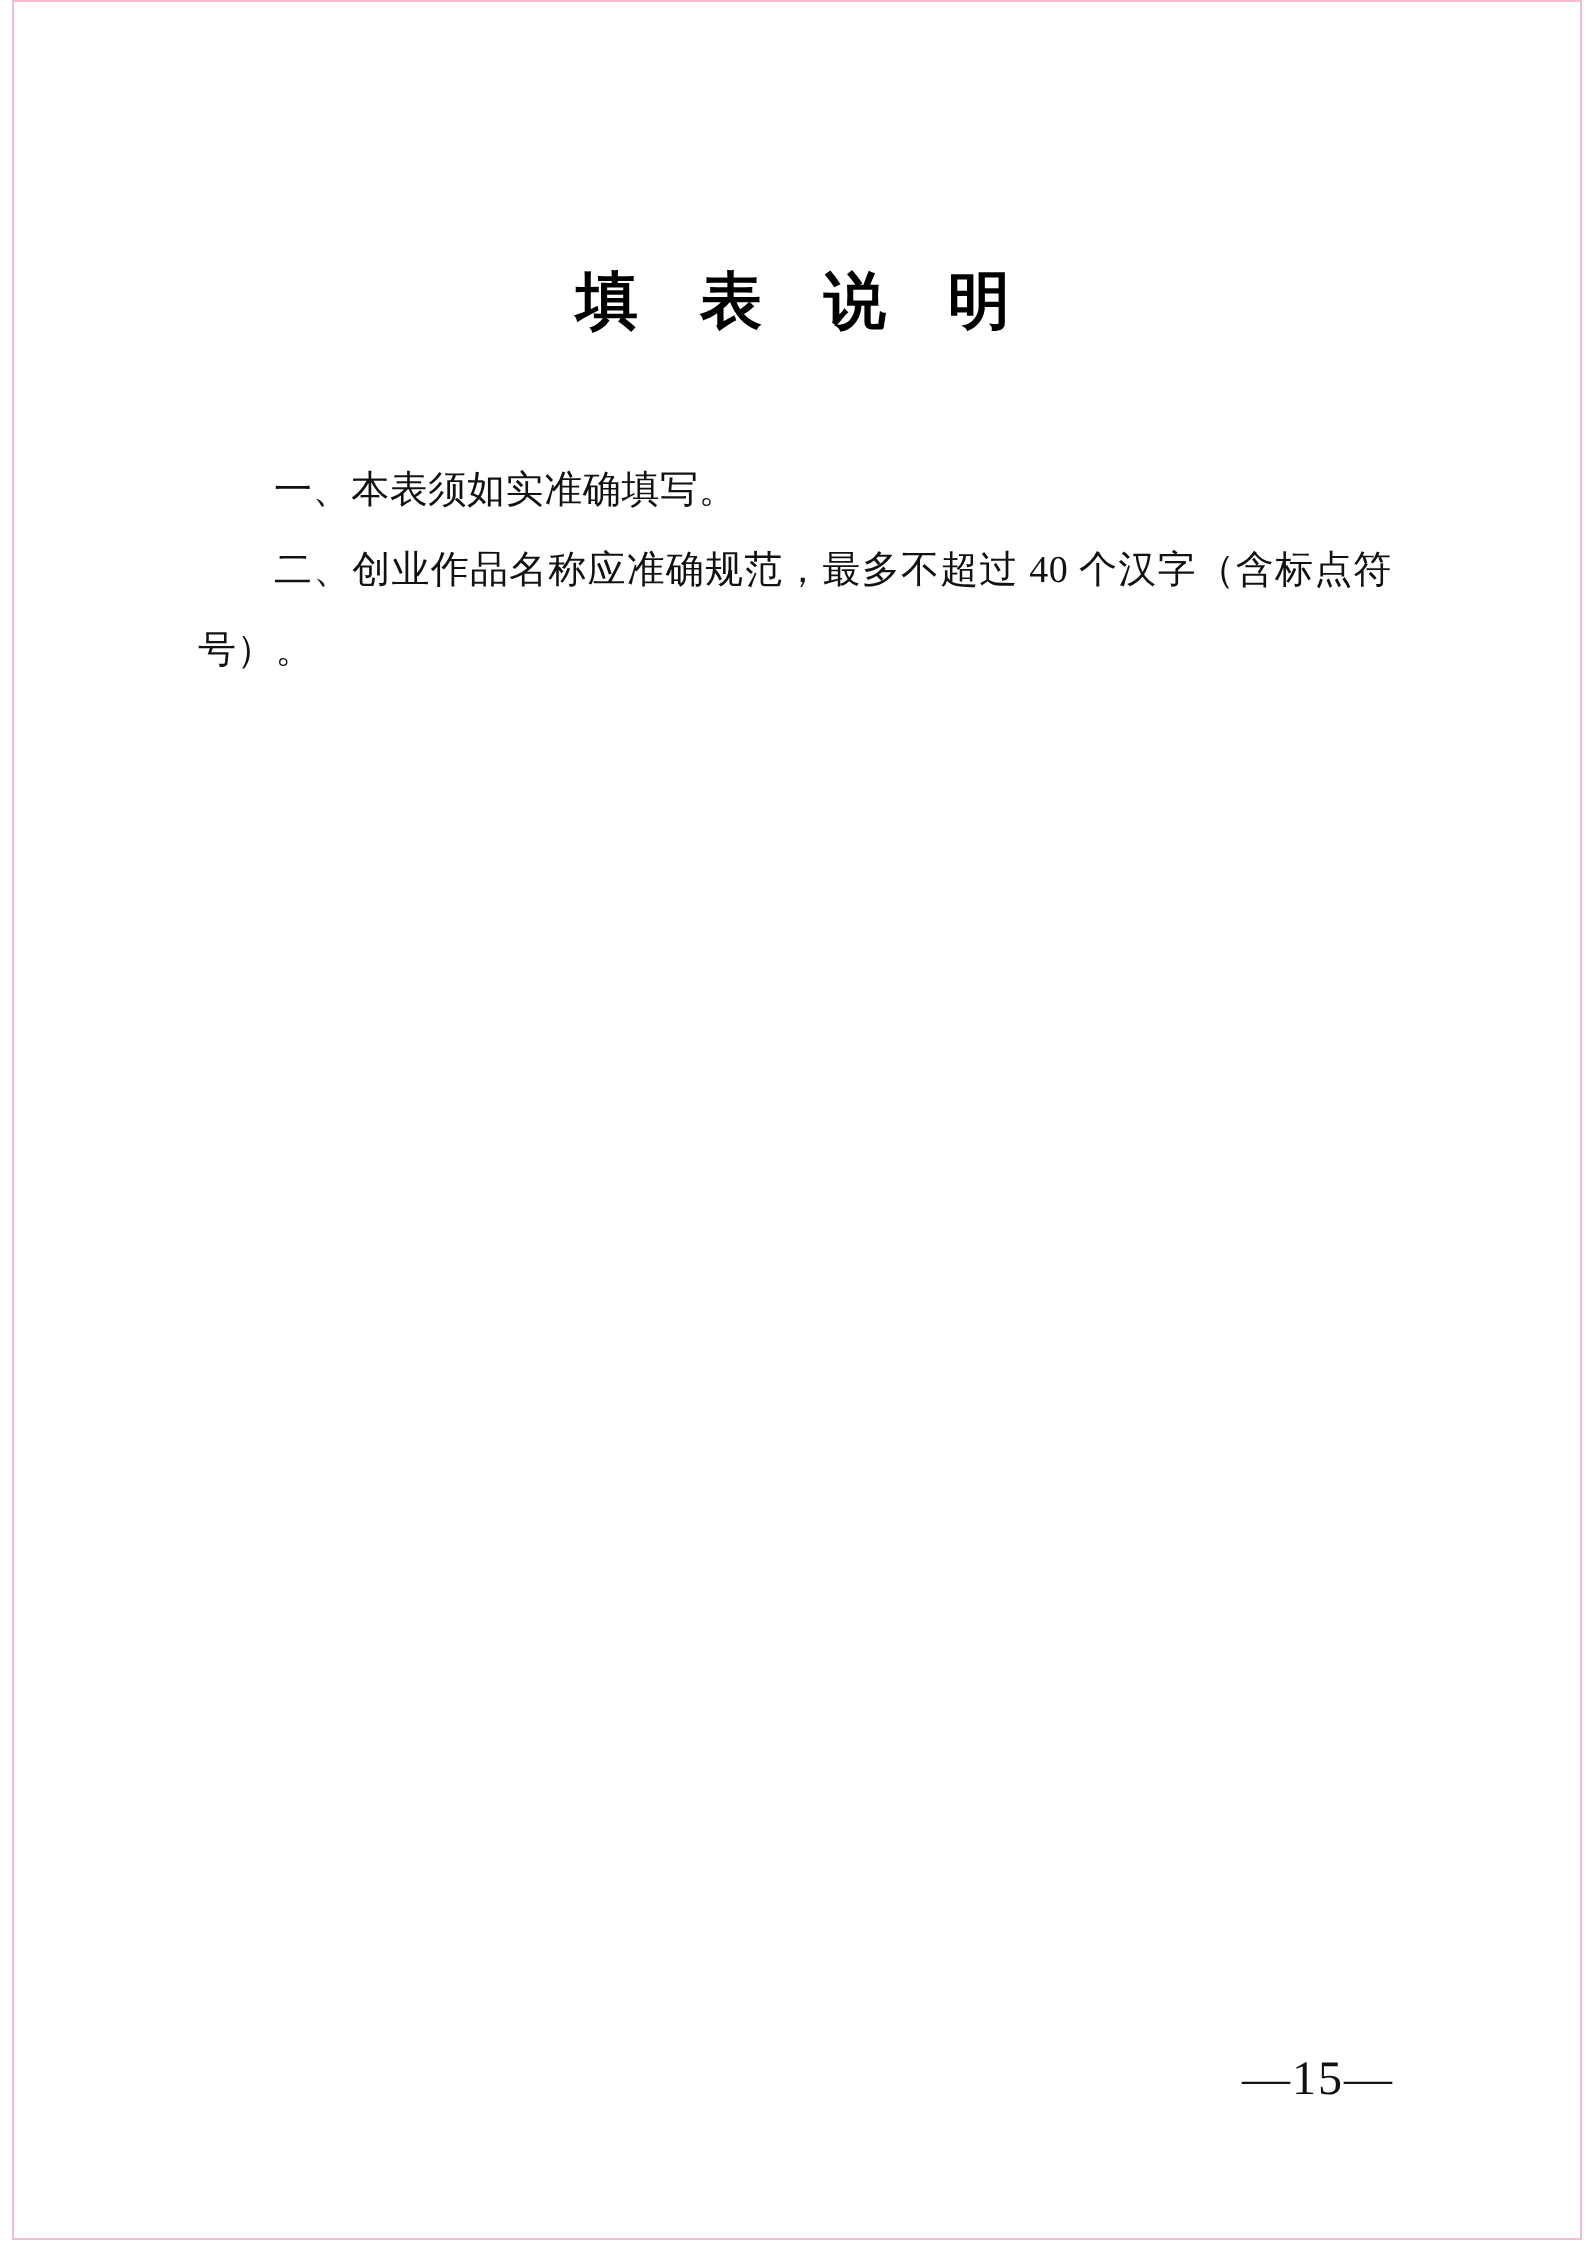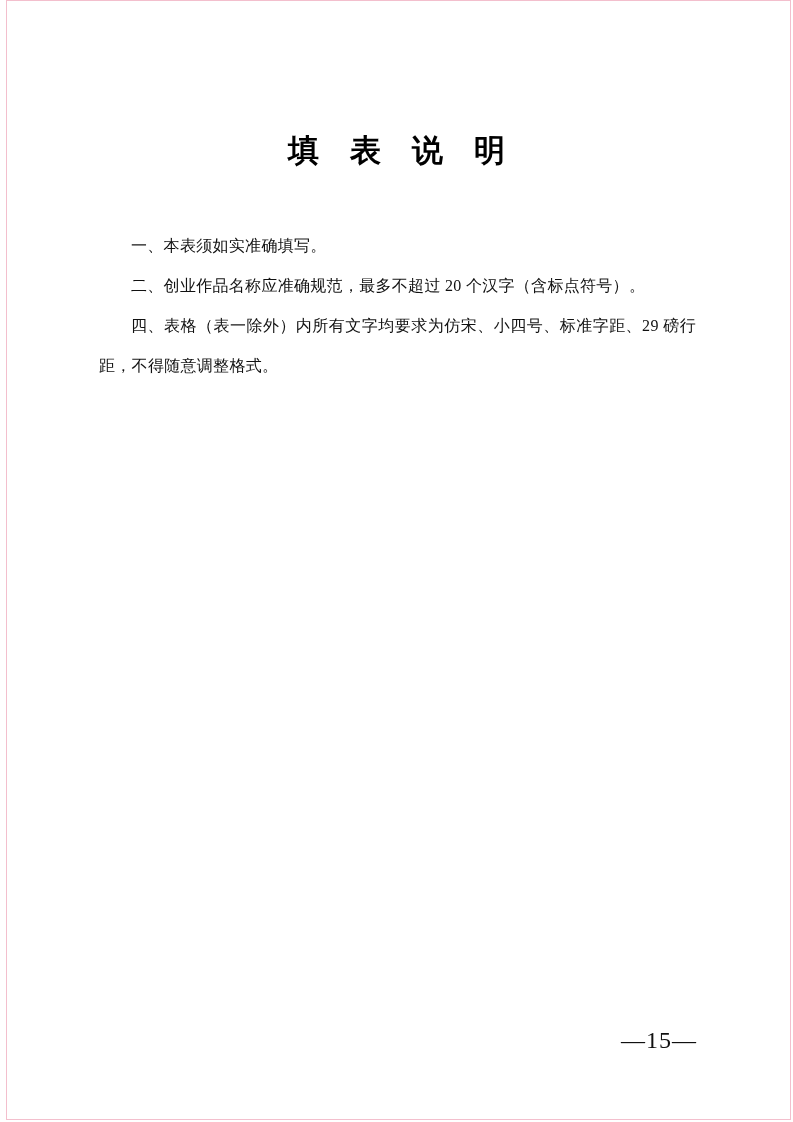--- a/index.html
+++ b/index.html
@@ -41,21 +41,21 @@
   .content {
     position: absolute;
     left: 99px;
     right: 97px;
     top: 226px;
   }
   .content p {
     margin: 0;
     padding: 0;
     text-indent: 2em;
-    font-size: 16px;
+    font-size: 19px;
     line-height: 40px;
     text-align: justify;
     text-justify: inter-ideograph;
     letter-spacing: 0.3px;
   }
   .bold-run {
     font-weight: 700;
   }
   .page-number {
     position: absolute;
@@ -71,19 +71,18 @@
 <body>
 
 <div class="page">
 
   <div class="scan-border"></div>
 
   <div class="doc-title">填　表　说　明</div>
 
   <div class="content">
     <p>一、本表须如实准确填写。</p>
-    <p>二、创业作品名称应准确规范，最多不超过 20 个汉字（含标点符号）。</p>
-    <p>四、表格（表一除外）内所有文字均要求为仿宋、小四号、标准字距、29 磅行距，不得随意调整格式。</p>
+    <p>二、创业作品名称应准确规范，最多不超过 40 个汉字（含标点符号）。</p>
   </div>
 
   <div class="page-number">—15—</div>
 
 </div>
 
 </body></html>

